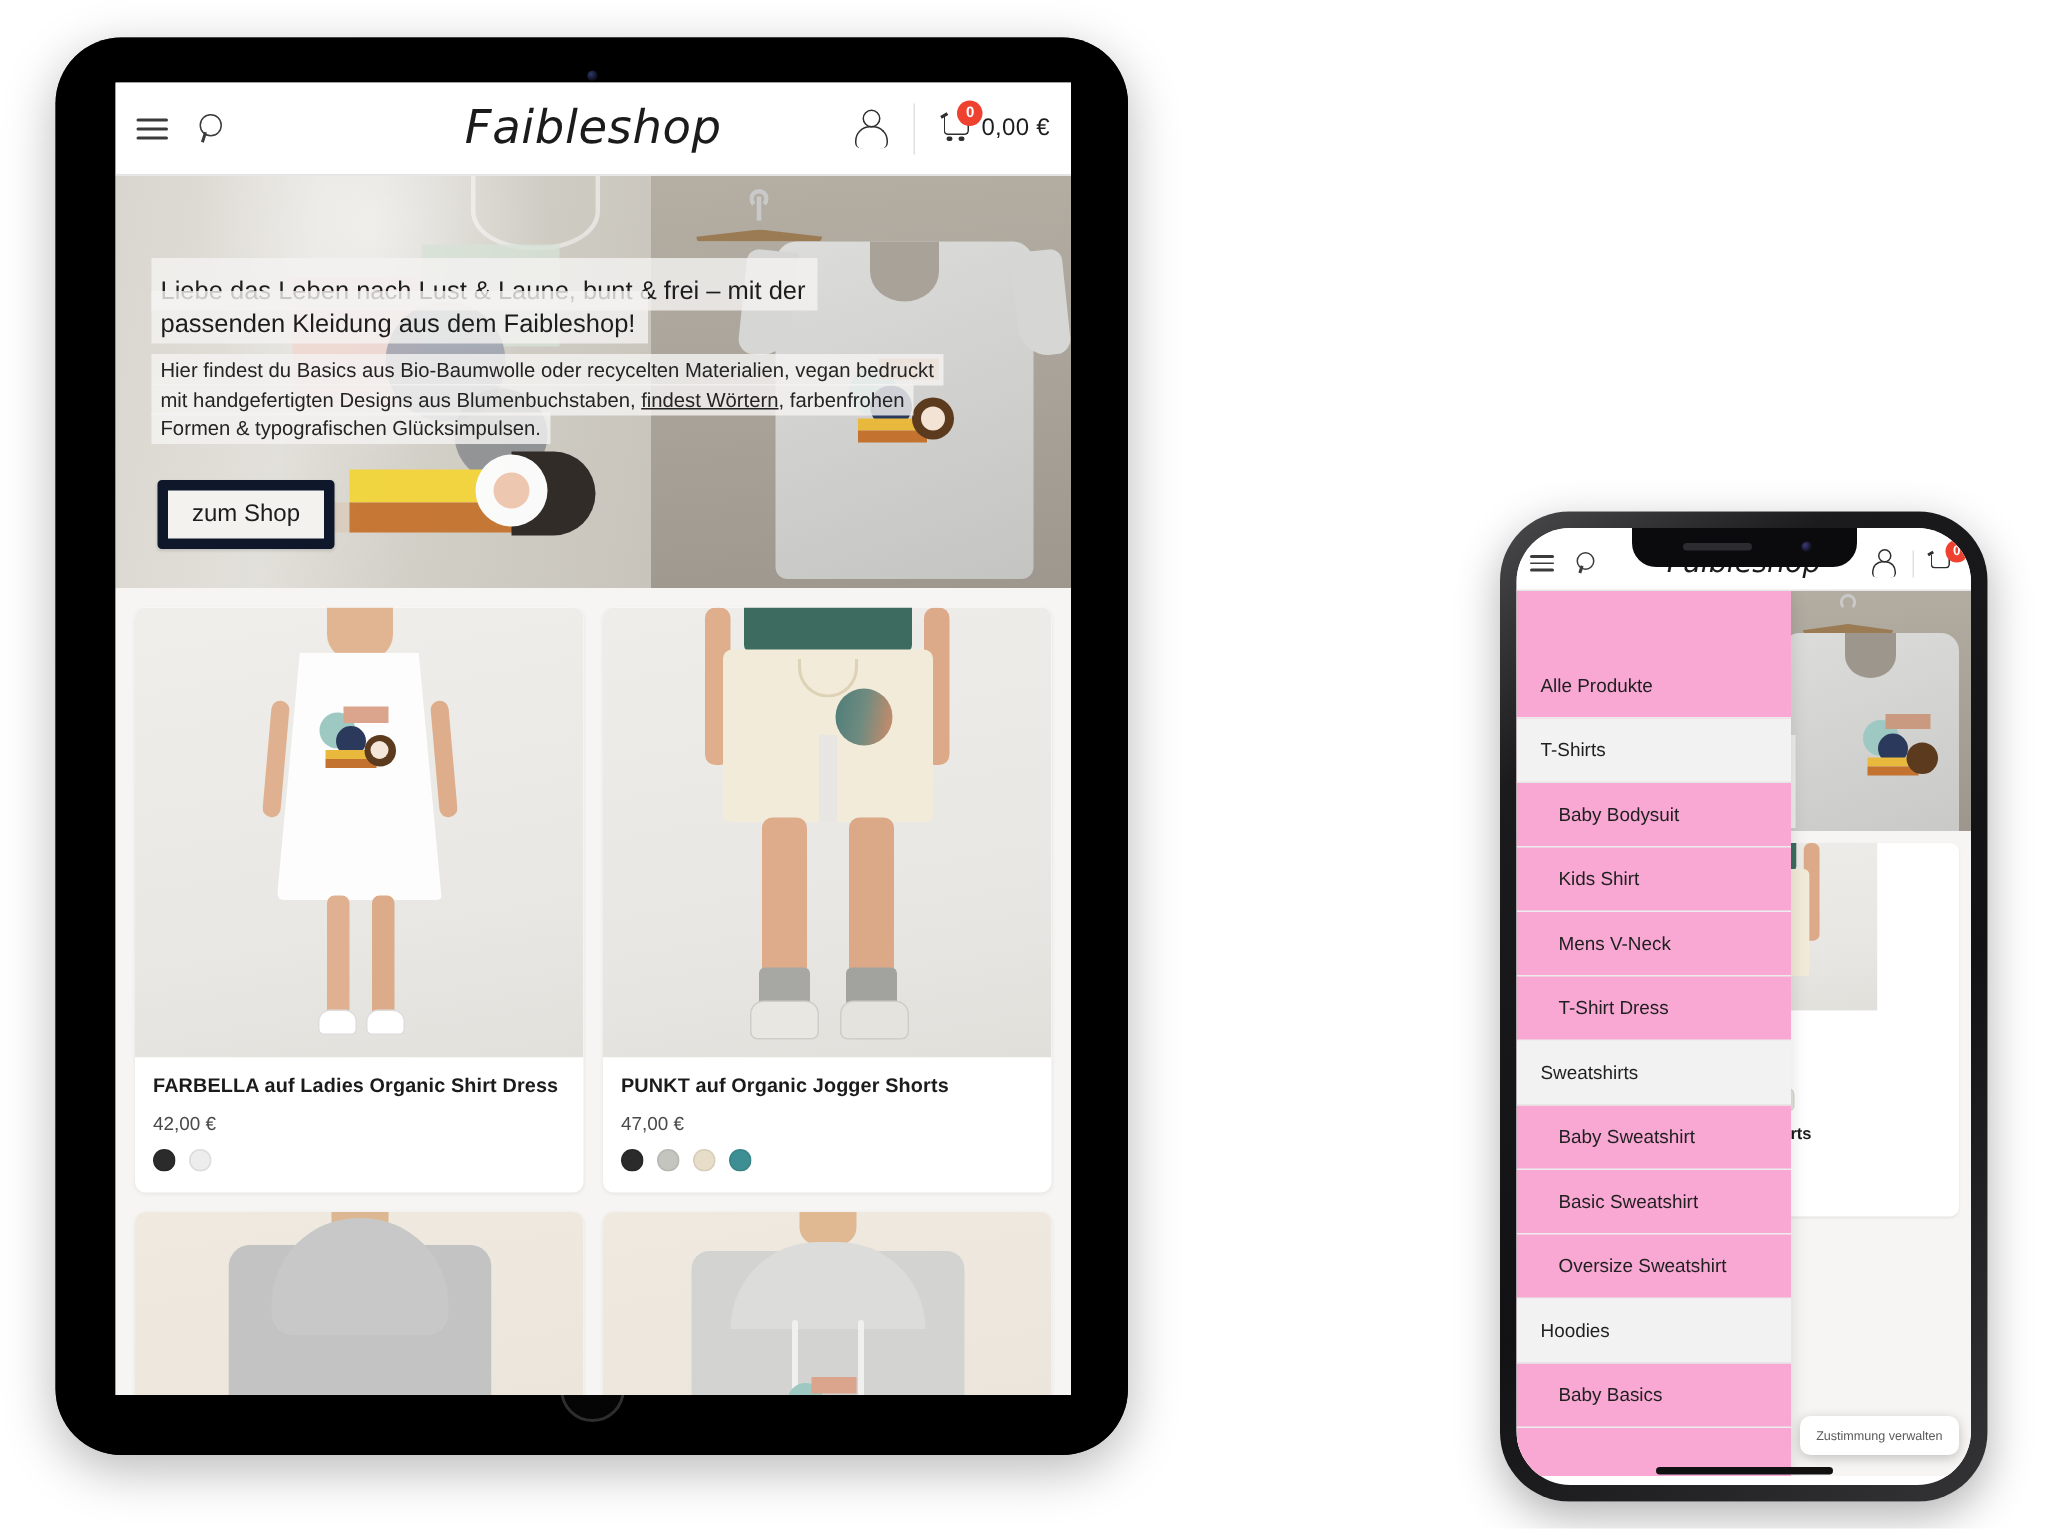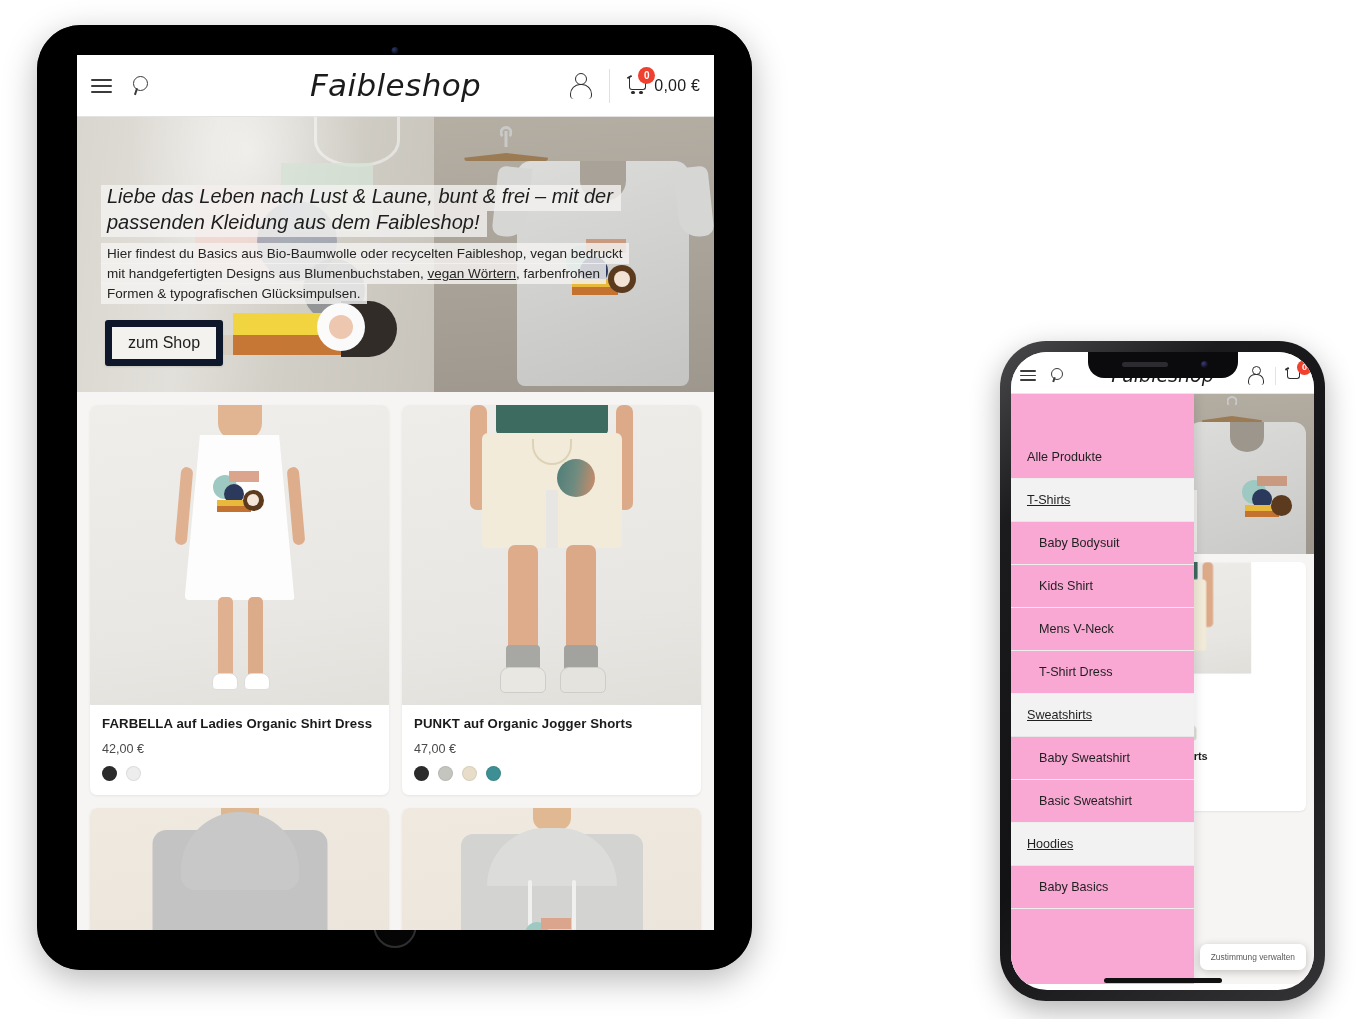--- a/index.html
+++ b/index.html
@@ -122,23 +122,23 @@
   .bg-y{position:absolute;left:38px;top:150px;width:116px;height:22px;background:#f4d534;}
   .bg-o{position:absolute;left:38px;top:172px;width:116px;height:20px;background:#c5702a;}
   .bg-tan{position:absolute;left:18px;top:172px;width:22px;height:20px;background:#d8cdbd;}
   .bg-half{position:absolute;left:146px;top:138px;width:56px;height:56px;background:#241f1c;border-radius:0 56px 56px 0;}
   .bg-white{position:absolute;left:122px;top:140px;width:48px;height:48px;border-radius:50%;background:#fff;}
   .bg-peach{position:absolute;left:134px;top:152px;width:24px;height:24px;border-radius:50%;background:#f0c7ae;}
 
   .hero-copy{position:absolute;left:24px;top:66px;width:82%;}
   .hero-h1{
     background:rgba(244,243,241,.80); color:#1d1d1d;
-    font-size:20px; line-height:1.31; font-weight:400;
-    padding:0 8px 4px 6px; display:inline;
-    box-decoration-break:clone;font-style:italic; -webkit-box-decoration-break:clone;
+    font-size:17px; line-height:1.31; font-weight:400;
+    padding:12px 8px 4px 6px; display:inline;
+    box-decoration-break:clone; -webkit-box-decoration-break:clone;
   }
   .hero-p-wrap{margin-top:9px;}
   .hero-p{
     background:rgba(244,243,241,.82); color:#242424;
     font-size:13.5px; line-height:1.48; padding:3px 6px; display:inline;
     box-decoration-break:clone; -webkit-box-decoration-break:clone;
   }
   .hero-p u{text-decoration:underline;}
   .zum-shop{
     position:absolute; left:28px; top:203px;
@@ -288,21 +288,21 @@
     position:absolute;left:0;top:0;width:183px;height:100%;
     background:#f9a8d4;z-index:25;overflow:hidden;
     box-shadow:2px 0 10px rgba(0,0,0,.10);
     padding-top:42px;
   }
   .menu-item{
     display:block;font-size:12.6px;color:#1f1f1f;
     padding:14px 0 14px 16px;border-bottom:1px solid #ededed;
     cursor:pointer;white-space:nowrap;
   }
-  .menu-item.group{background:#f2f2f2;border-bottom:1px solid #e6e6e6;text-decoration:underline;}
+  .menu-item.group{background:#f2f2f2;border-bottom:1px solid #e6e6e6;}
   .menu-item.child{padding-left:28px;}
   .consent{
     position:absolute;right:8px;bottom:14px;z-index:45;
     background:#fff;border-radius:7px;padding:8px 11px;
     font-size:8.4px;color:#5a5a5a;box-shadow:0 2px 8px rgba(0,0,0,.22);
     white-space:nowrap;
   }
 </style>
 </head>
 <body>
@@ -370,21 +370,21 @@
               <div class="art-d"></div>
                 <div class="art-e"></div>
                 <div class="art-f"></div>
                 <div class="art-g"></div>
             </div>
           </div>
 
           <div class="hero-copy">
             <span class="hero-h1">Liebe das Leben nach Lust &amp; Laune, bunt &amp; frei – mit der passenden Kleidung aus dem Faibleshop!</span>
             <div class="hero-p-wrap">
-              <span class="hero-p"><span>Hier findest du Basics aus Bio-Baumwolle oder recycelten Faibleshop, vegan bedruckt mit handgefertigten Designs aus Blumenbuchstaben, </span><u>vegan Wörtern</u><span>, farbenfrohen Formen &amp; typografischen Glücksimpulsen.</span></span>
+              <span class="hero-p"><span>Hier findest du Basics aus Bio-Baumwolle oder recycelten Materialien, vegan bedruckt mit handgefertigten Designs aus Blumenbuchstaben, </span><u>findest Wörtern</u><span>, farbenfrohen Formen &amp; typografischen Glücksimpulsen.</span></span>
             </div>
           </div>
           <div class="zum-shop">zum Shop</div>
         </div>
 
         <div class="grid">
 
           <div class="card">
             <div class="card-img">
               <div class="scene">
@@ -572,20 +572,21 @@
         <div class="drawer" id="drawer">
             <div class="menu-item">Alle Produkte</div>
             <div class="menu-item group">T-Shirts</div>
             <div class="menu-item child">Baby Bodysuit</div>
             <div class="menu-item child">Kids Shirt</div>
             <div class="menu-item child">Mens V-Neck</div>
             <div class="menu-item child">T-Shirt Dress</div>
             <div class="menu-item group">Sweatshirts</div>
             <div class="menu-item child">Baby Sweatshirt</div>
             <div class="menu-item child">Basic Sweatshirt</div>
+            <div class="menu-item child">Oversize Sweatshirt</div>
             <div class="menu-item group">Hoodies</div>
             <div class="menu-item child">Baby Basics</div>
           </div>
 
         <div class="consent">Zustimmung verwalten</div>
       </div>
 
       <div class="home-ind"></div>
     </div>
   </div>

